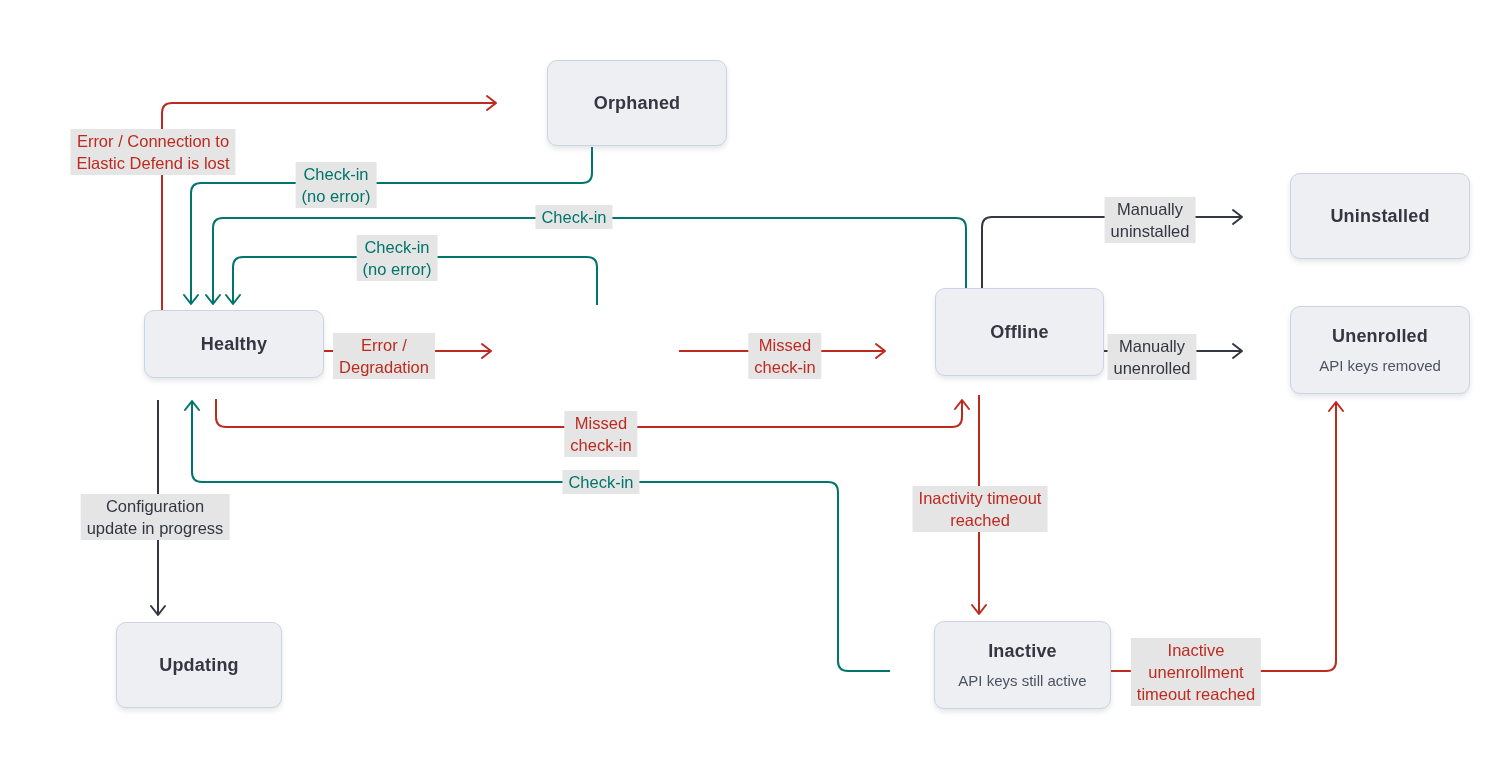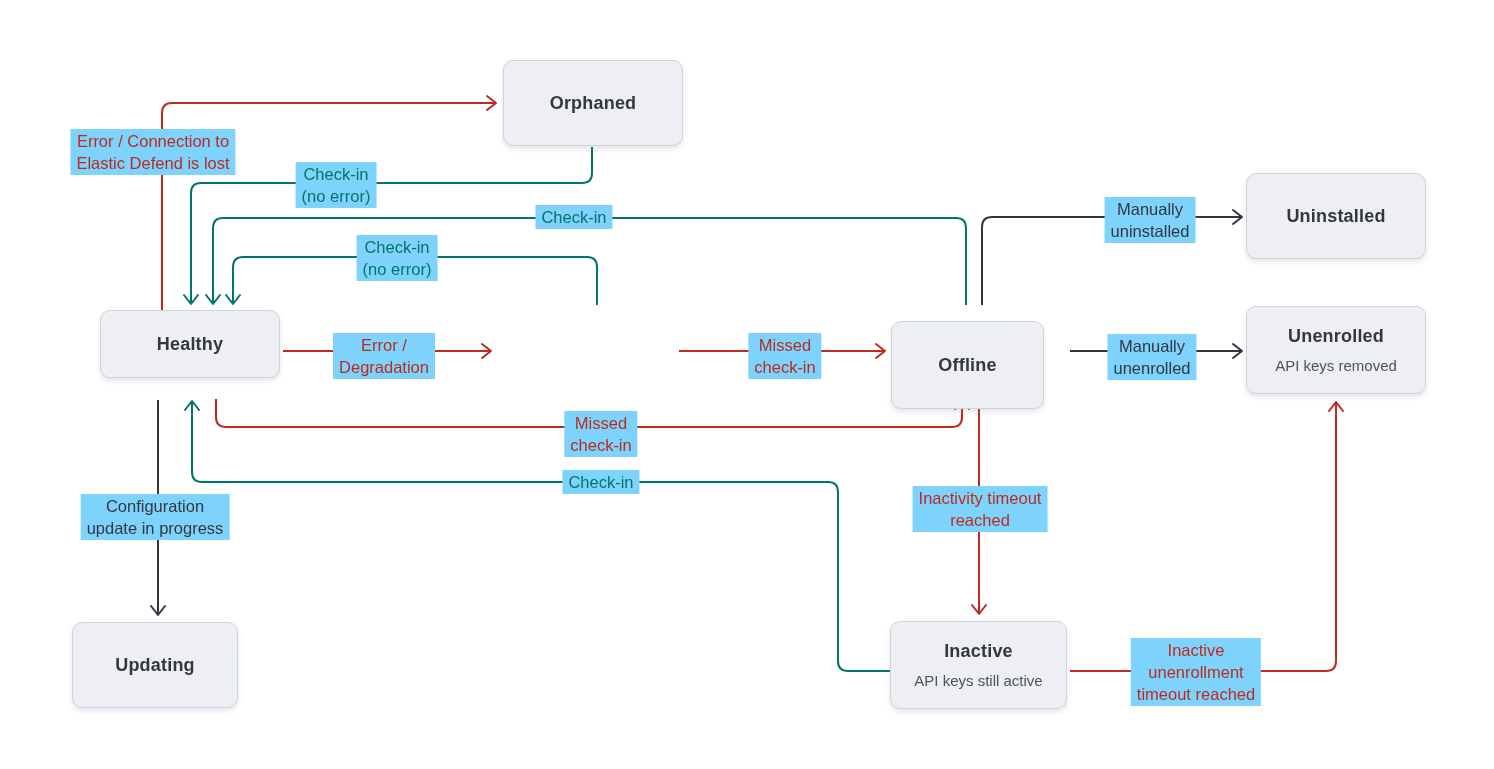--- a/index.html
+++ b/index.html
@@ -32,35 +32,36 @@
     box-sizing: border-box;
     background: #edeff3;
     border: 1.5px solid #cbd4e3;
     border-radius: 10px;
     display: flex;
     flex-direction: column;
     align-items: center;
     justify-content: center;
     gap: 10px;
     box-shadow: 0 3px 5px rgba(105,115,135,0.18);
+    margin-left: 44px;
   }
   .node-title {
     font-weight: bold;
     font-size: 18px;
     color: #343741;
     letter-spacing: 0.2px;
   }
   .node-subtitle {
     font-size: 15px;
     color: #4c5260;
   }
   .edge-label {
     position: absolute;
     transform: translate(-50%, -50%);
-    background: #7dd3fc;
+    background: #e5e5e5;
     text-align: center;
     font-size: 16.5px;
     line-height: 22px;
     padding: 1px 6px;
     white-space: nowrap;
   }
 </style>
 </head>
 <body>
 
@@ -147,21 +148,21 @@
   <div class="layer">
       <div class="node" style="left: 503px; top: 60px; width: 180px; height: 86px;">
         <div class="node-title">Orphaned</div>
       </div>
       <div class="node" style="left: 1246px; top: 173px; width: 180px; height: 86px;">
         <div class="node-title">Uninstalled</div>
       </div>
       <div class="node" style="left: 100px; top: 310px; width: 180px; height: 68px;">
         <div class="node-title">Healthy</div>
       </div>
-      <div class="node" style="left: 891px; top: 321px; width: 153px; height: 88px;">
+      <div class="node" style="left: 891px; top: 288px; width: 169px; height: 88px;">
         <div class="node-title">Offline</div>
       </div>
       <div class="node" style="left: 1246px; top: 306px; width: 180px; height: 88px;">
         <div class="node-title">Unenrolled</div>
         <div class="node-subtitle">API keys removed</div>
       </div>
       <div class="node" style="left: 72px; top: 622px; width: 166px; height: 86px;">
         <div class="node-title">Updating</div>
       </div>
       <div class="node" style="left: 890px; top: 621px; width: 177px; height: 88px;">

